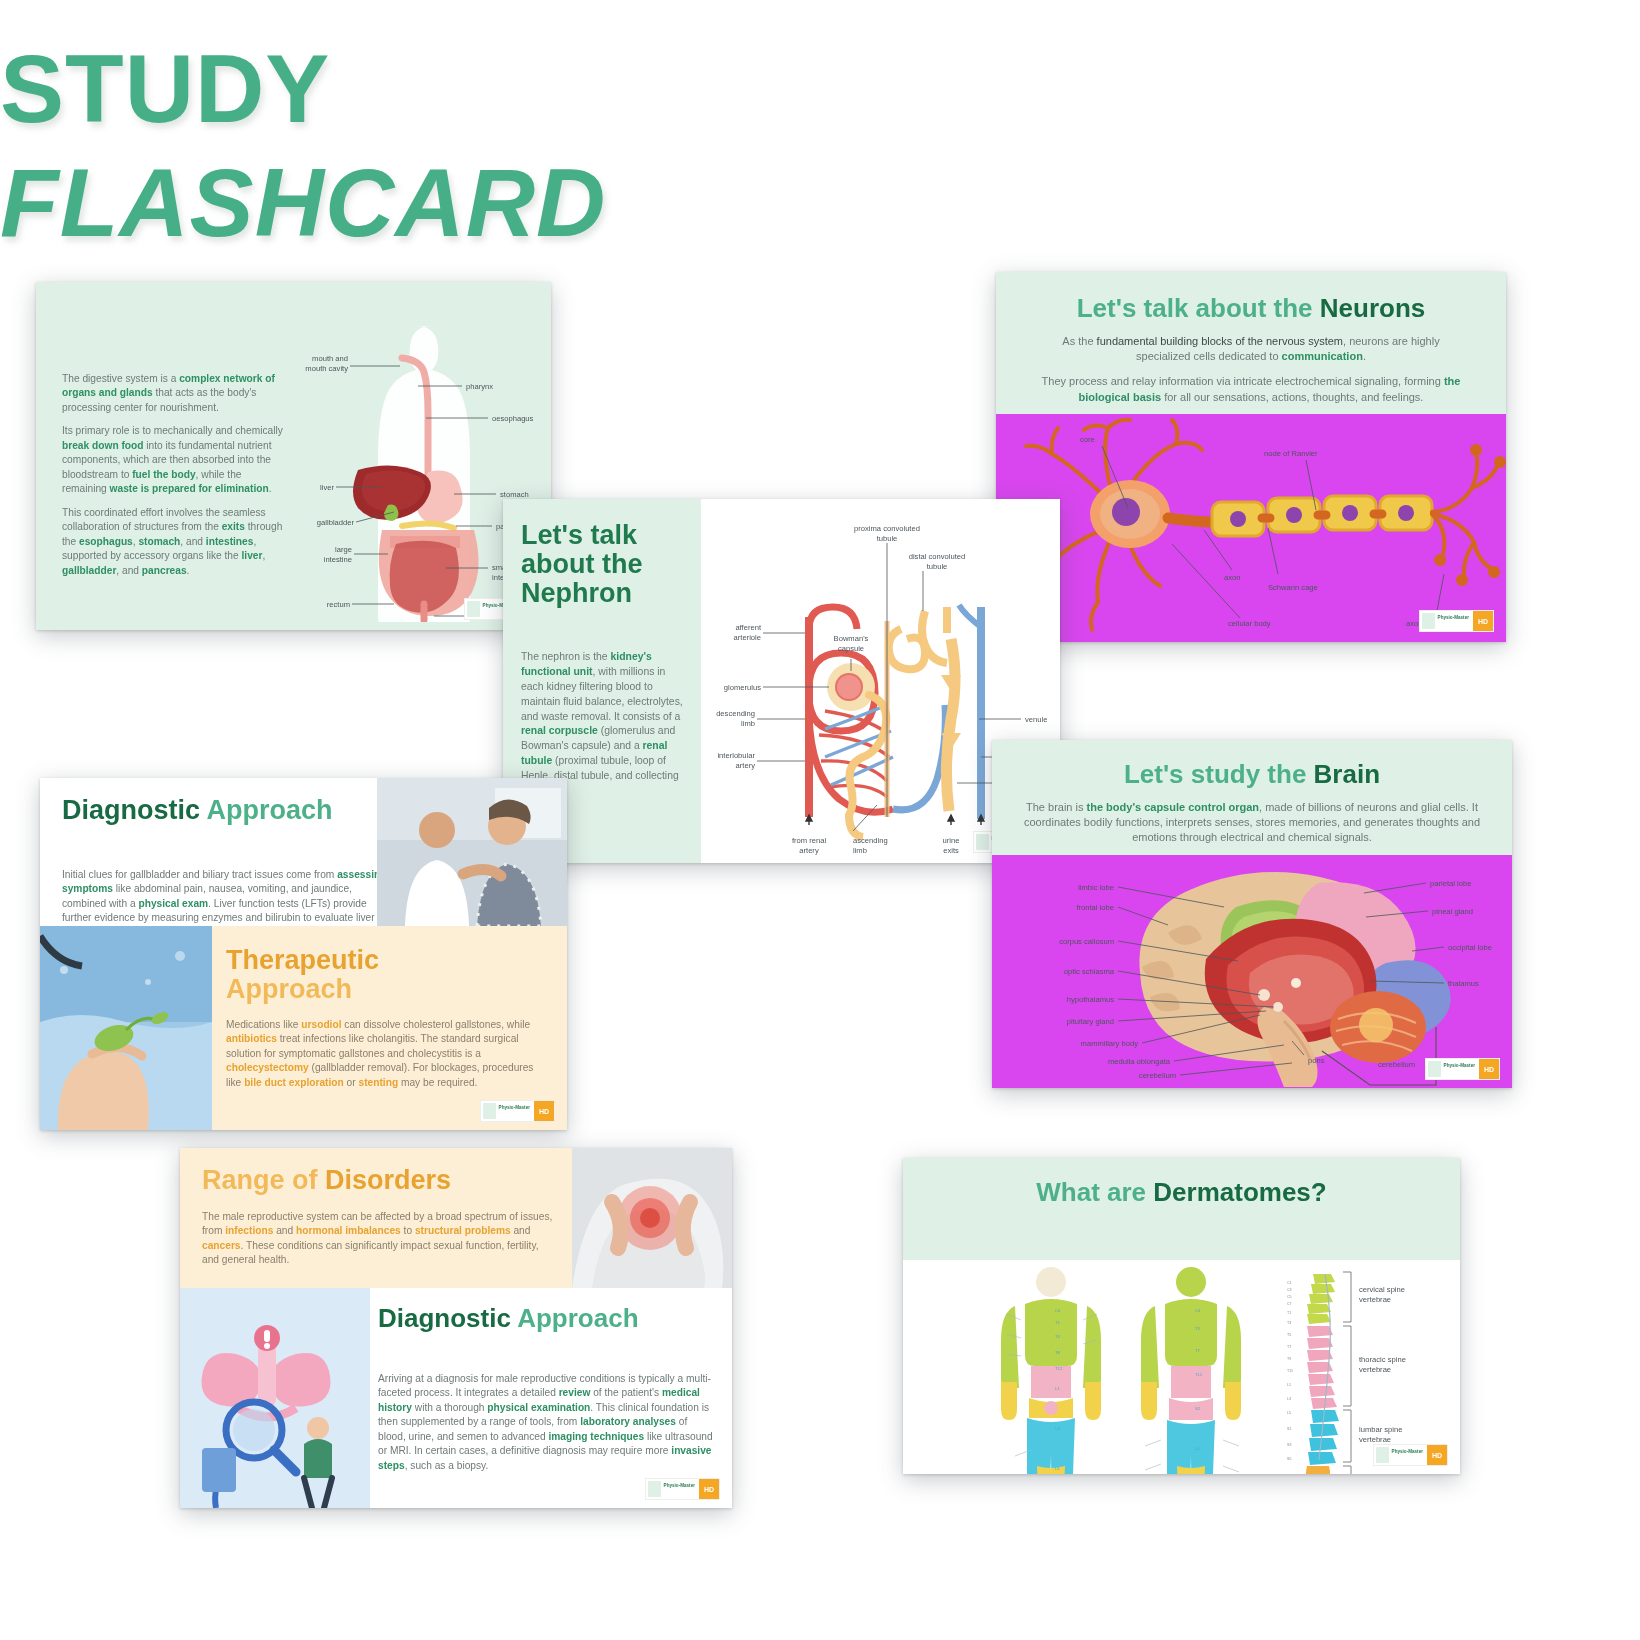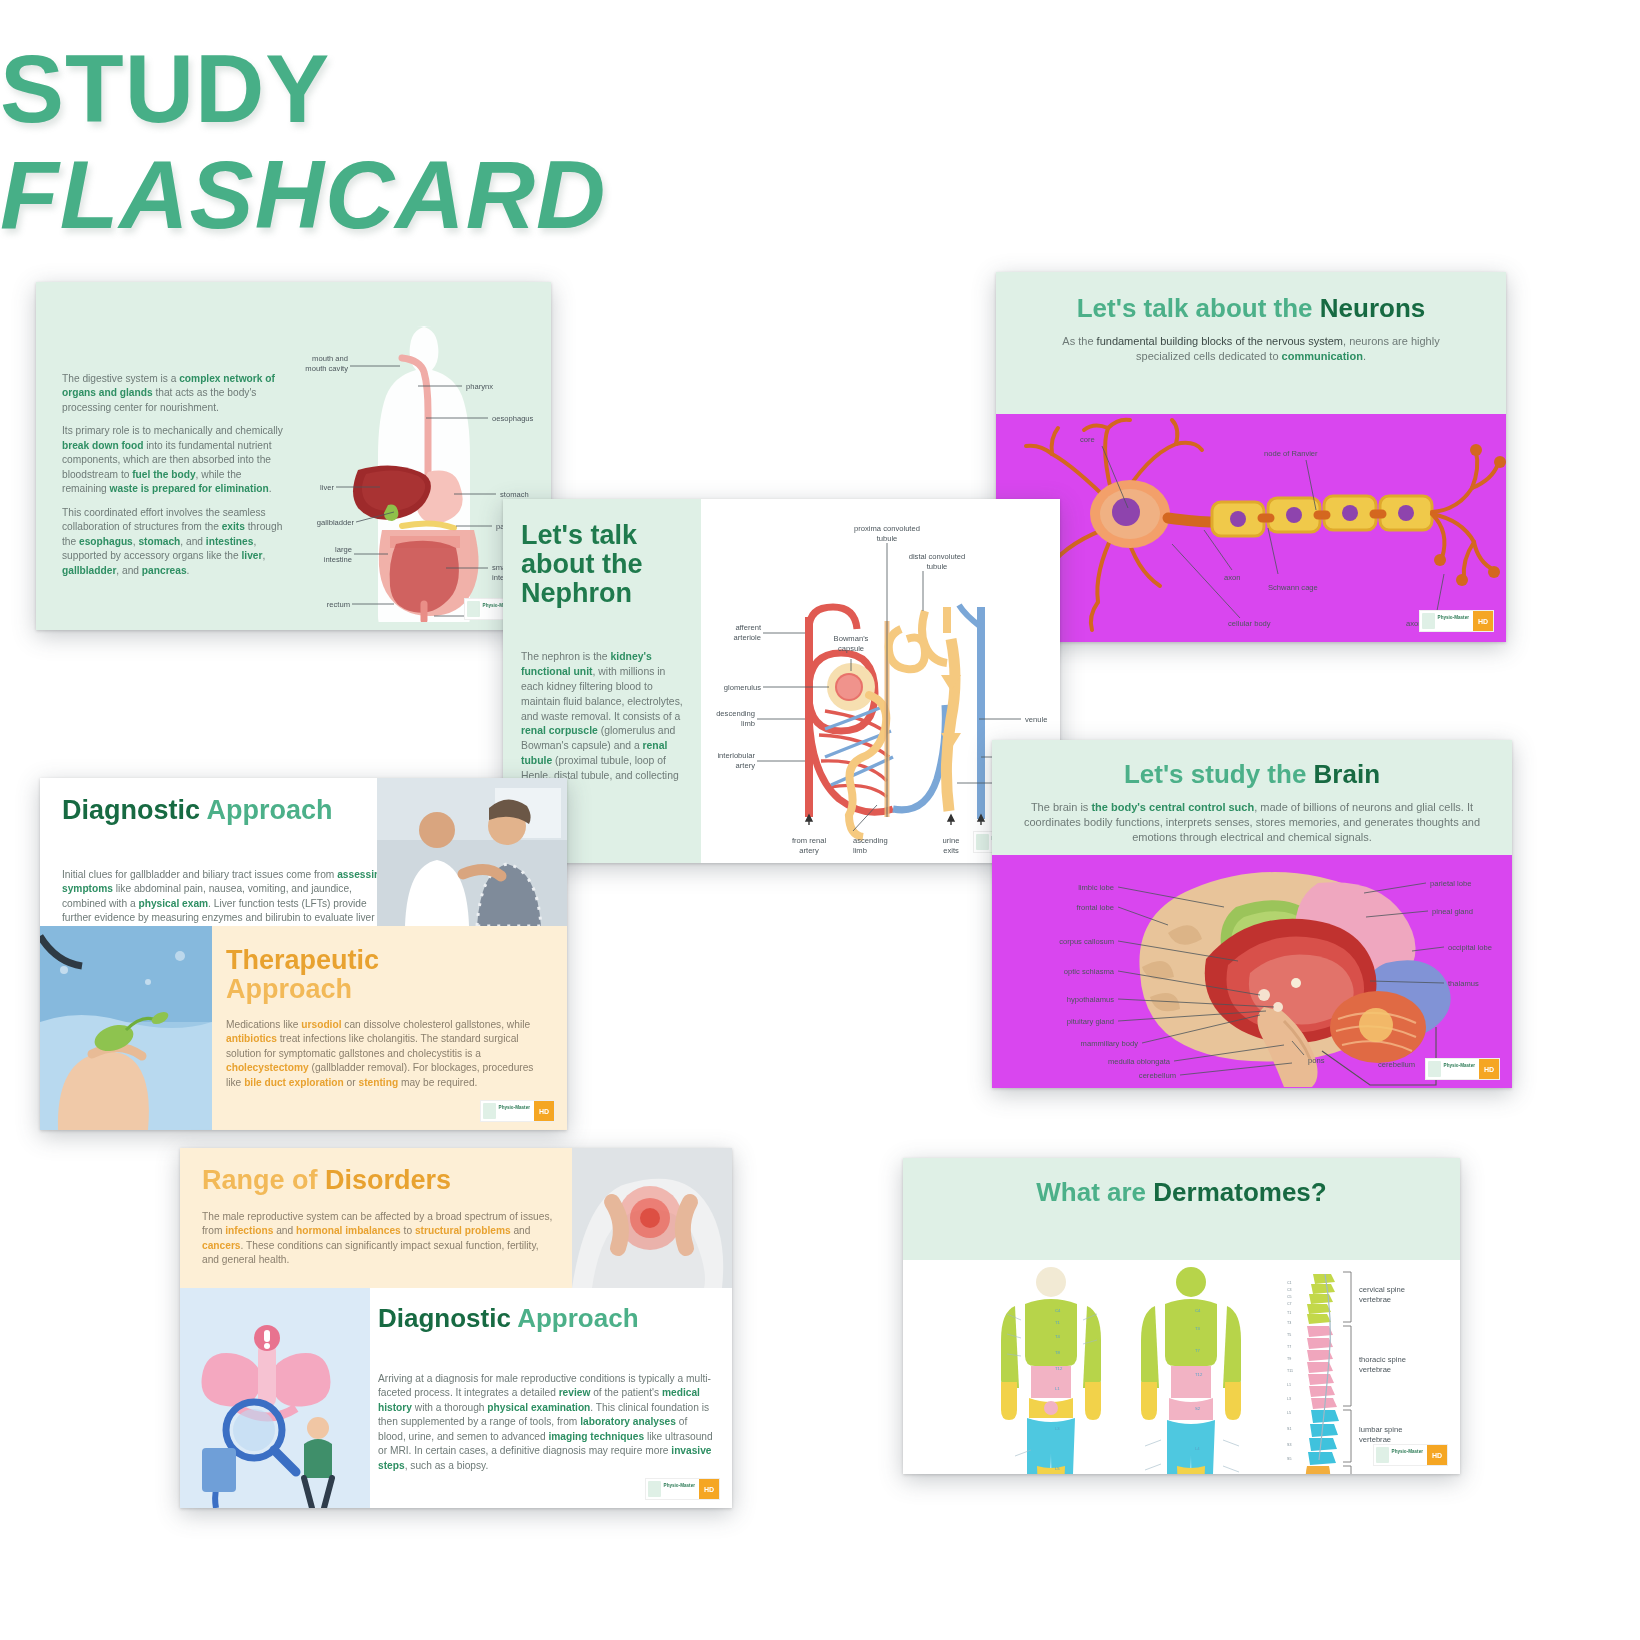--- a/index.html
+++ b/index.html
@@ -14,21 +14,21 @@
   .title-wrap{
     position:absolute;top:40px;left:0;width:1640px;
     pointer-events:none;
   }
   .title-1{
     font-size:96px;font-weight:bold;color:#47af87;letter-spacing:1px;
     line-height:1.02;text-shadow:3px 5px 6px rgba(120,140,130,.22);
   }
   .title-2{
     font-size:96px;font-weight:bold;font-style:italic;color:#47af87;
-    letter-spacing:1px;line-height:1.02;margin-top:8px;
+    letter-spacing:1px;line-height:1.02;margin-top:16px;
     text-shadow:3px 5px 6px rgba(120,140,130,.22);
   }
 
   
   .card{
     position:absolute;background:#d946ef;overflow:hidden;
     box-shadow:0 6px 22px rgba(70,80,90,.30), 0 1px 3px rgba(0,0,0,.18);
   }
   .band-green{background:#dff0e6;}
   .band-cream{background:#fdefd6;}
@@ -145,20 +145,23 @@
     </div>
   </div>
 
   <div class="card" id="card-neurons">
     <div class="band-green" style="position:absolute;left:0;top:0;width:100%;height:142px;">
       <div style="text-align:center;padding-top:22px;">
         <span class="h-title g-light" style="font-size:26px;">Let's talk about the </span><span class="h-title" style="font-size:26px;color:#176a42;">Neurons</span>
       </div>
       <div class="sub-head" style="margin:12px 42px 0 42px;">
         <span>As the </span><span class="k">fundamental building blocks of the nervous system</span><span>, neurons are highly specialized cells dedicated to </span><b>communication</b><span>.</span>
+      </div>
+      <div class="sub-head" style="margin:10px 28px 0 28px;">
+        <span>They process and relay information via intricate electrochemical signaling, forming </span><b>the biological basis</b><span> for all our sensations, actions, thoughts, and feelings.</span>
       </div>
     </div>
 
     <svg width="510" height="228" viewBox="0 0 510 228" style="position:absolute;left:0;top:142px;">
       <g stroke="#d4671f" stroke-width="4" fill="none" stroke-linecap="round">
         <path d="M118 92 q-40 -40 -62 -52"></path>
           <path d="M56 40 q-12 -10 -26 -8"></path>
           <path d="M56 40 q-2 -16 6 -26"></path>
         <path d="M118 88 q-14 -52 -6 -74"></path>
           <path d="M112 14 q10 -10 22 -8"></path>
@@ -384,21 +387,21 @@
       </div>
     </div>
   </div>
 
   <div class="card" id="card-brain">
     <div class="band-green" style="position:absolute;left:0;top:0;width:100%;height:115px;">
       <div style="text-align:center;padding-top:20px;">
         <span class="h-title g-light" style="font-size:26px;">Let's study the </span><span class="h-title" style="font-size:26px;color:#176a42;">Brain</span>
       </div>
       <div class="sub-head" style="margin:12px 28px 0 28px;">
-        <span>The brain is </span><b>the body's central control such</b><span>, made of billions of neurons and glial cells. It coordinates bodily functions, interprets senses, stores memories, and generates thoughts and emotions through electrical and chemical signals.</span>
+        <span>The brain is </span><b>the body's capsule control organ</b><span>, made of billions of neurons and glial cells. It coordinates bodily functions, interprets senses, stores memories, and generates thoughts and emotions through electrical and chemical signals.</span>
       </div>
     </div>
 
     <svg width="520" height="233" viewBox="0 0 520 233" style="position:absolute;left:0;top:115px;">
 
       <path d="M148 118 q-6 -60 52 -84 q62 -26 128 -12 q66 14 86 60 q18 42 -14 80 q-34 40 -108 44 q-80 4 -118 -28 q-24 -22 -26 -60 z" fill="#e8c49a"></path>
       <path d="M150 112 q28 -16 32 10 q-26 8 -32 -10 z M158 142 q28 -12 30 12 q-24 8 -30 -12 z M176 78 q26 -18 34 6 q-24 14 -34 -6 z" fill="#dcb487"></path>
 
       <path d="M244 52 q48 -16 76 6 q26 22 10 48 q-18 28 -56 24 q-38 -4 -44 -32 q-6 -30 14 -46 z" fill="#9bc45a"></path>
       <path d="M252 62 q42 -14 64 6 q20 20 4 38 q-16 20 -46 16 q-30 -4 -34 -26 q-4 -24 12 -34 z" fill="#b3d46f"></path>

